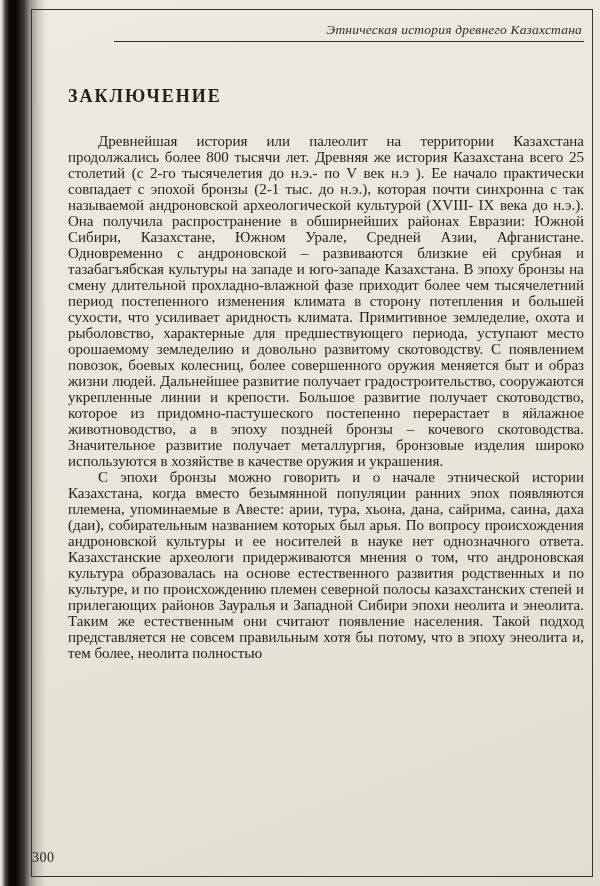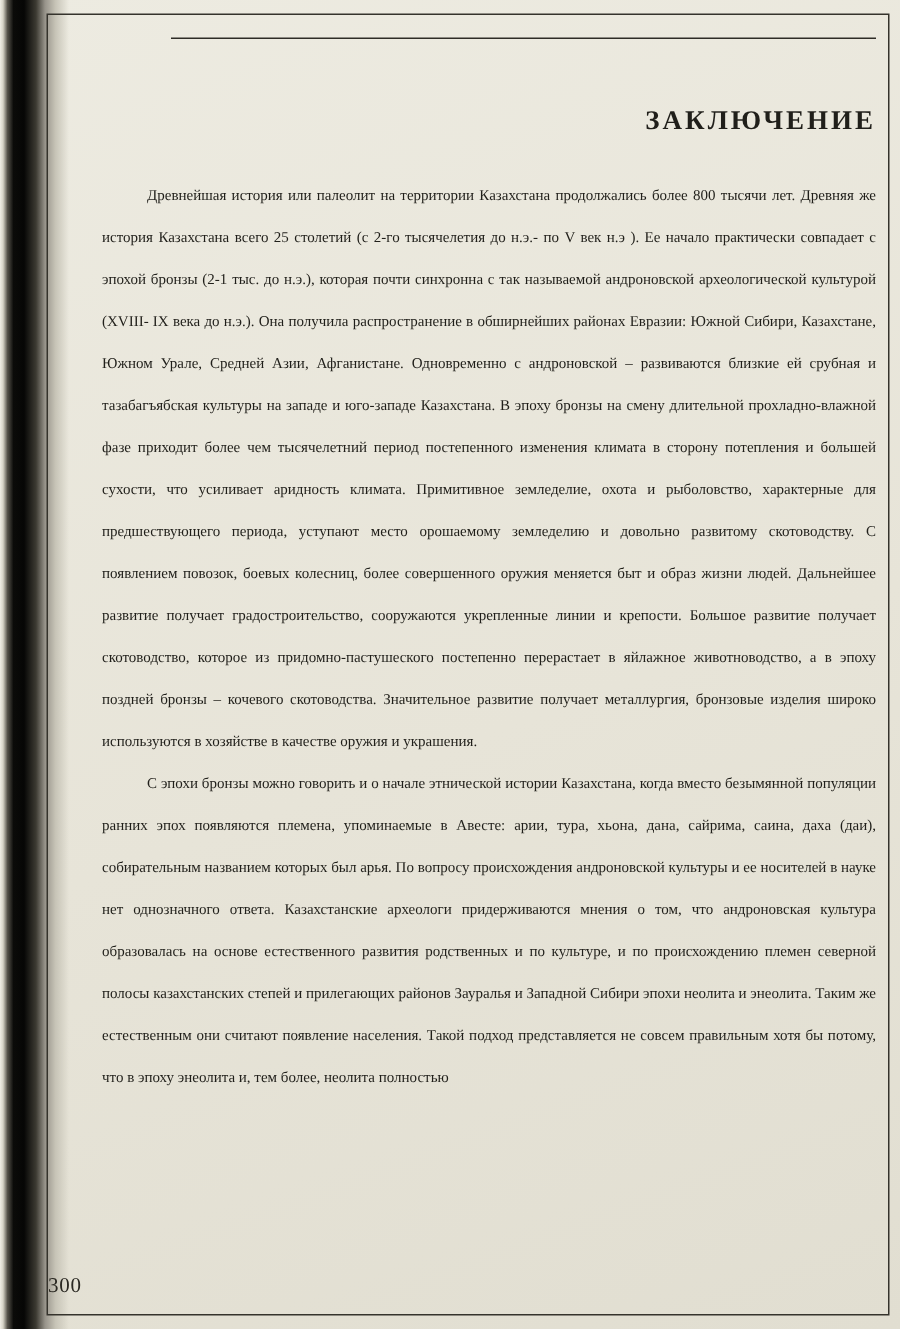--- a/index.html
+++ b/index.html
@@ -50,51 +50,54 @@
     color: #2e2c25;
     padding-right: 2px;
     white-space: nowrap;
   }
   .header-rule {
     border: 0;
     border-top: 1.6px solid #2e2c26;
     margin: 3px 0 0 46px;
   }
   .title {
-    text-align: right;
+    text-align: left;
     font-size: 18px;
     font-weight: bold;
     letter-spacing: 2px;
     margin: 44px 0 26px 0;
     color: #201f1a;
   }
   .para {
     margin: 0;
     text-align: justify;
     text-indent: 30px;
-    font-size: 10px;
-    line-height: 28px;
+    font-size: 15px;
+    line-height: 16px;
     color: #201f1a;
   }
   .page-number {
     position: absolute;
     left: 0; right: 0; bottom: 10px;
     font-size: 14px;
     letter-spacing: 0.5px;
     color: #2a2822;
   }
 </style>
 </head>
 <body>
 
 <div class="scan">
   <div class="binding"></div>
 
   <div class="frame">
 
+    <div class="running-header">
+      <span>Этническая история древнего Казахстана</span>
+    </div>
 
     <hr class="header-rule">
 
     <h1 class="title">ЗАКЛЮЧЕНИЕ</h1>
 
     <p class="para">Древнейшая история или палеолит на территории Казахстана продолжались более 800 тысячи лет. Древняя же история Казахстана всего 25 столетий (с 2-го тысячелетия до н.э.- по V век н.э ). Ее начало практически совпадает с эпохой бронзы (2-1 тыс. до н.э.), которая почти синхронна с так называемой андроновской археологической культурой (XVIII- IX века до н.э.). Она получила распространение в обширнейших районах Евразии: Южной Сибири, Казахстане, Южном Урале, Средней Азии, Афганистане. Одновременно с андроновской – развиваются близкие ей срубная и тазабагъябская культуры на западе и юго-западе Казахстана. В эпоху бронзы на смену длительной прохладно-влажной фазе приходит более чем тысячелетний период постепенного изменения климата в сторону потепления и большей сухости, что усиливает аридность климата. Примитивное земледелие, охота и рыболовство, характерные для предшествующего периода, уступают место орошаемому земледелию и довольно развитому скотоводству. С появлением повозок, боевых колесниц, более совершенного оружия меняется быт и образ жизни людей. Дальнейшее развитие получает градостроительство, сооружаются укрепленные линии и крепости. Большое развитие получает скотоводство, которое из придомно-пастушеского постепенно перерастает в яйлажное животноводство, а в эпоху поздней бронзы – кочевого скотоводства. Значительное развитие получает металлургия, бронзовые изделия широко используются в хозяйстве в качестве оружия и украшения.</p>
 
     <p class="para">С эпохи бронзы можно говорить и о начале этнической истории Казахстана, когда вместо безымянной популяции ранних эпох появляются племена, упоминаемые в Авесте: арии, тура, хьона, дана, сайрима, саина, даха (даи), собирательным названием которых был арья. По вопросу происхождения андроновской культуры и ее носителей в науке нет однозначного ответа. Казахстанские археологи придерживаются мнения о том, что андроновская культура образовалась на основе естественного развития родственных и по культуре, и по происхождению племен северной полосы казахстанских степей и прилегающих районов Зауралья и Западной Сибири эпохи неолита и энеолита. Таким же естественным они считают появление населения. Такой подход представляется не совсем правильным хотя бы потому, что в эпоху энеолита и, тем более, неолита полностью</p>
 
     <div class="page-number">300</div>

